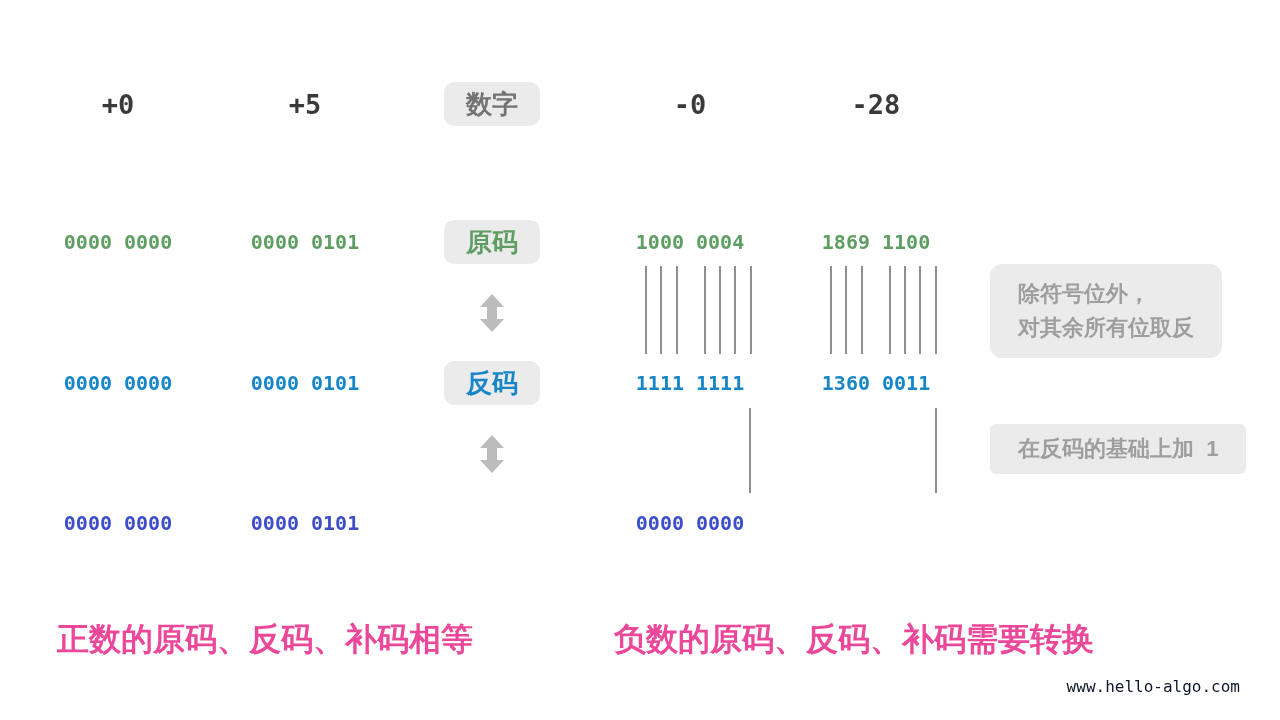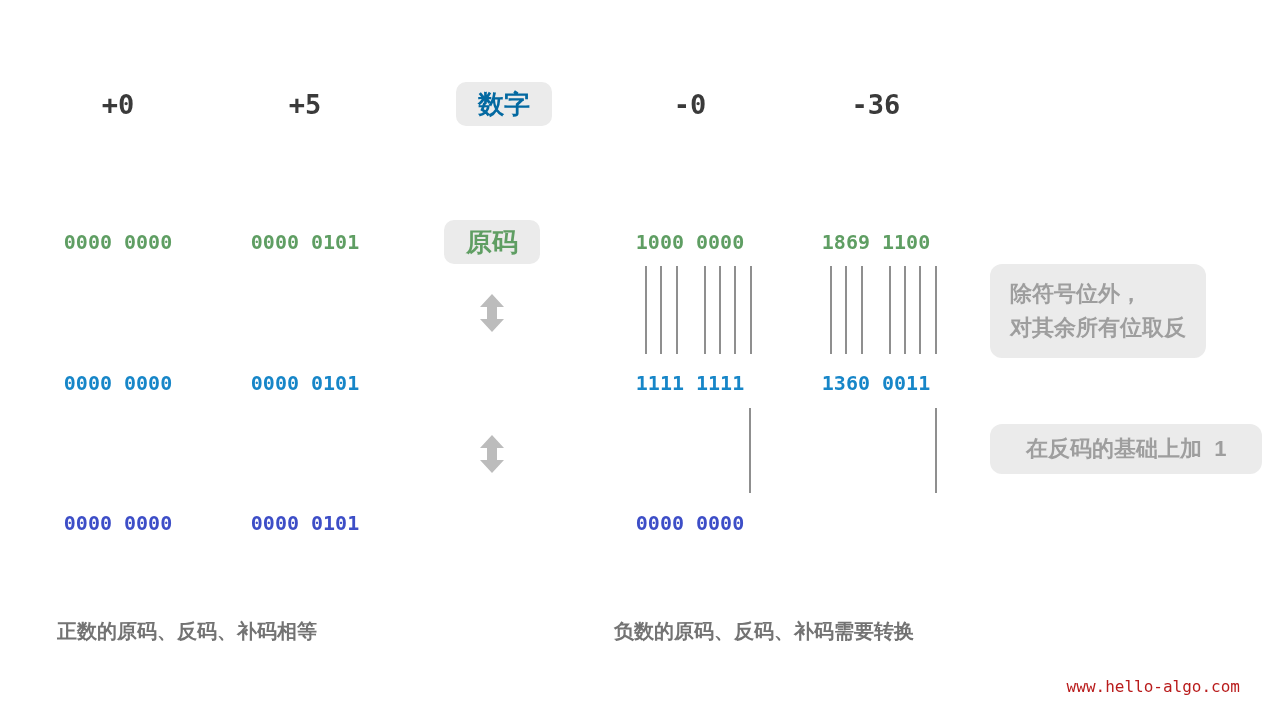--- a/index.html
+++ b/index.html
@@ -9,55 +9,56 @@
   
   .c1{left:118px}.c2{left:305px}.cm{left:492px}.c3{left:690px}.c4{left:876px}
   
   .r1{top:104px}.r2{top:242px}.r3{top:383px}.r4{top:523px}
   
   .num{font-family:"DejaVu Sans Mono",monospace;font-weight:700;font-size:27px;color:#3a3a3a;}
   .bin{font-family:"DejaVu Sans Mono",monospace;font-weight:700;font-size:20px;letter-spacing:0;}
   .green{color:#5f9e63}.blue{color:#1786c8}.indigo{color:#3d4ec7}
   .chip{background:#ebebeb;border-radius:10px;padding:7px 22px;font-size:26px;font-weight:700;
         font-family:"Liberation Sans",sans-serif;line-height:30px;}
-  .chip-dark{color:#0369a1;margin-left:12px;}
+  .chip-dark{color:#737373;}
   .note{position:absolute;background:#ebebeb;border-radius:12px;color:#9e9e9e;font-weight:700;
-        font-size:22px;line-height:34px;padding:13px 20px;white-space:pre;}
+        font-size:22px;line-height:34px;padding:13px 28px;white-space:pre;}
   .note1{left:990px;top:264px;}
-  .note2{left:990px;top:424px;padding:8px 36px;}
-  .caption{position:absolute;font-size:20px;font-weight:700;color:#737373;white-space:pre;}
+  .note2{left:990px;top:424px;padding:8px 28px;border-radius:6px;}
+  .caption{position:absolute;font-size:32px;font-weight:700;color:#ec4899;white-space:pre;}
   .cap1{left:57px;top:618px;}
   .cap2{left:614px;top:618px;text-align:right;}
   .watermark{position:absolute;right:40px;top:677px;font-family:"DejaVu Sans Mono",monospace;
-             font-size:16px;color:#b91c1c;}
+             font-size:16px;color:#0f172a;}
   .arrow{position:absolute;left:492px;transform:translateX(-50%);}
   .arrow1{top:294px;}.arrow2{top:435px;}
   .tick{position:absolute;width:1.5px;background:#8f8f8f;}
   .tickA{top:266px;height:88px;}
   .tickB{top:408px;height:85px;}
 </style>
 </head>
 <body>
 
 <div class="canvas">
 
   <div class="cell c1 r1 num">+0</div>
   <div class="cell c2 r1 num">+5</div>
   <div class="cell cm r1 chip chip-dark">数字</div>
   <div class="cell c3 r1 num">-0</div>
-  <div class="cell c4 r1 num">-36</div>
+  <div class="cell c4 r1 num">-28</div>
 
   <div class="cell c1 r2 bin green">0000 0000</div>
   <div class="cell c2 r2 bin green">0000 0101</div>
   <div class="cell cm r2 chip green">原码</div>
-  <div class="cell c3 r2 bin green">1000 0000</div>
+  <div class="cell c3 r2 bin green">1000 0004</div>
   <div class="cell c4 r2 bin green">1869 1100</div>
 
   <div class="cell c1 r3 bin blue">0000 0000</div>
   <div class="cell c2 r3 bin blue">0000 0101</div>
+  <div class="cell cm r3 chip blue">反码</div>
   <div class="cell c3 r3 bin blue">1111 1111</div>
   <div class="cell c4 r3 bin blue">1360 0011</div>
 
   <div class="cell c1 r4 bin indigo">0000 0000</div>
   <div class="cell c2 r4 bin indigo">0000 0101</div>
   <div class="cell c3 r4 bin indigo">0000 0000</div>
 
   <svg class="arrow arrow1" width="24" height="38" viewBox="0 0 24 38">
     <path d="M12 0 L24 13 L17 13 L17 25 L24 25 L12 38 L0 25 L7 25 L7 13 L0 13 Z" fill="#bcbcbc"></path>
   </svg>

